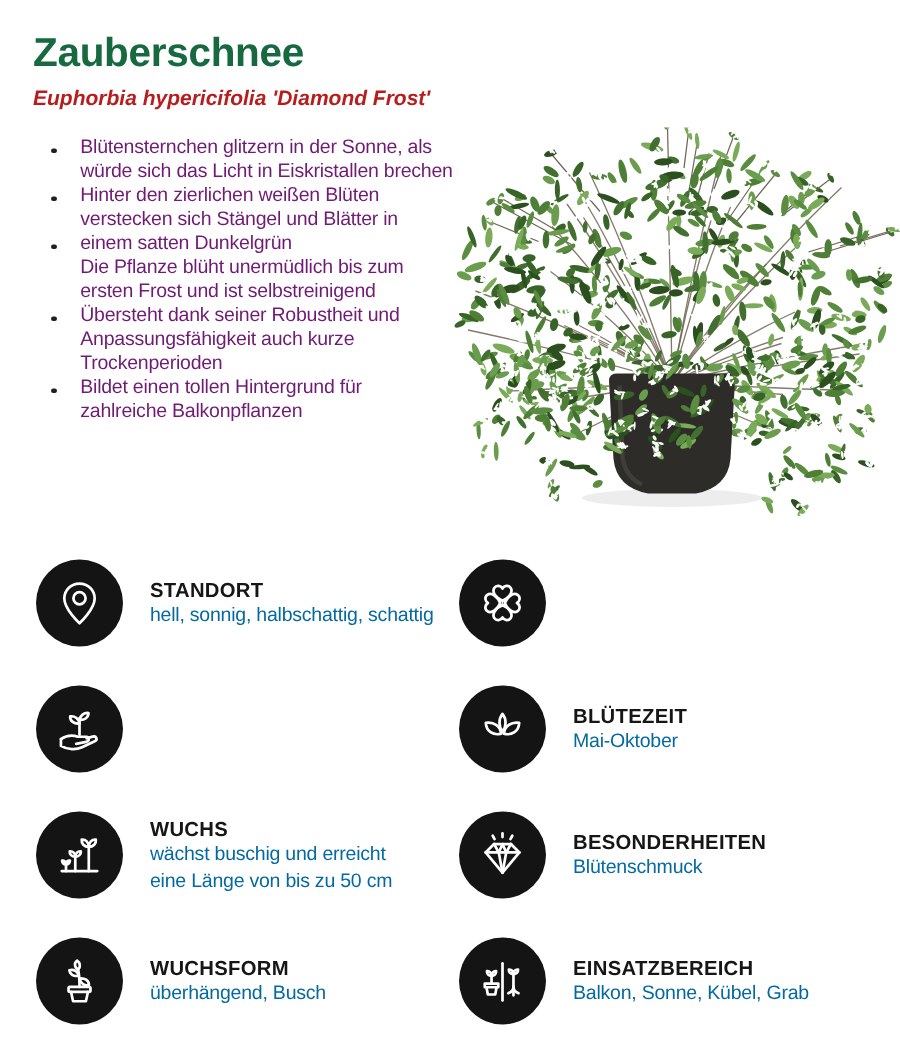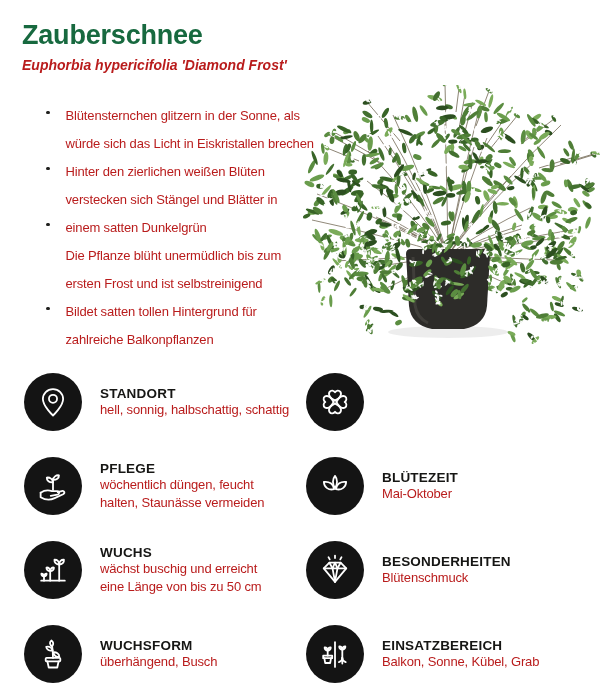--- a/index.html
+++ b/index.html
@@ -10,22 +10,22 @@
   .title{
     position:absolute;left:22px;top:20px;margin:0;
     font-size:27px;font-weight:700;letter-spacing:-0.2px;color:#17693f;
   }
   .subtitle{
     position:absolute;left:22px;top:57px;
     font-size:14px;font-style:italic;font-weight:700;color:#b91c1c;
   }
   .bullets{
     position:absolute;left:24px;top:86px;width:330px;
-    margin:16px;padding:0;list-style:none;
-    font-size:13px;line-height:28px;letter-spacing:-0.15px;color:#b91c1c;
+    margin:4px;padding:0;list-style:none;
+    font-size:13px;line-height:16px;letter-spacing:-0.15px;color:#701a75;
   }
   .bullets li{display:flex;margin:0;}
   .bdot{
     flex:0 0 auto;width:3.5px;height:3.5px;border-radius:50%;
     background:#1f1f1d;margin:8.5px 16px 0 6px;
   }
   .btext{white-space:pre;}
   .photo{
     position:absolute;left:293px;top:85px;width:307px;height:262px;
   }
@@ -36,21 +36,21 @@
     align-items:center;
   }
   .feature{display:flex;align-items:center;gap:18px;}
   .badge{
     flex:0 0 auto;width:58px;height:58px;border-radius:50%;background:#141414;
     display:flex;align-items:center;justify-content:center;
   }
   .badge svg{width:36px;height:36px;stroke:#ffffff;fill:none;
     stroke-width:1.6;stroke-linecap:round;stroke-linejoin:round;}
   .ftitle{font-size:13.5px;font-weight:700;letter-spacing:0.2px;color:#161614;}
-  .fdesc{font-size:13px;line-height:17.5px;letter-spacing:-0.15px;color:#b91c1c;white-space:pre;margin-top:0;}
+  .fdesc{font-size:13px;line-height:17.5px;letter-spacing:-0.15px;color:#0369a1;white-space:pre;margin-top:0;}
 </style>
 </head>
 <body>
 
 <div class="page">
 
   <h1 class="title">Zauberschnee</h1>
   <div class="subtitle">Euphorbia hypericifolia 'Diamond Frost'</div>
 
   <ul class="bullets">
@@ -65,21 +65,27 @@
 verstecken sich Stängel und Blätter in</span>
       </li>
     <li>
         <span class="bdot"></span>
         <span class="btext">einem satten Dunkelgrün
 Die Pflanze blüht unermüdlich bis zum
 ersten Frost und ist selbstreinigend</span>
       </li>
     <li>
         <span class="bdot"></span>
-        <span class="btext">Bildet satten tollen Hintergrund für
+        <span class="btext">Übersteht dank seiner Robustheit und
+Anpassungsfähigkeit auch kurze
+Trockenperioden</span>
+      </li>
+    <li>
+        <span class="bdot"></span>
+        <span class="btext">Bildet einen tollen Hintergrund für
 zahlreiche Balkonpflanzen</span>
       </li>
   </ul>
 
   <div class="photo">
     <svg viewBox="0 0 307 262" xmlns="http://www.w3.org/2000/svg">
         <ellipse cx="155" cy="247" rx="60" ry="6" fill="rgba(0,0,0,0.07)"></ellipse>
         <path d="M155 170 Q 154 98 152 39" stroke="#6e6450" stroke-width="0.9" fill="none" opacity="0.85"></path>
         <path d="M155 170 Q 203 173 262 175" stroke="#6e6450" stroke-width="0.9" fill="none" opacity="0.85"></path>
         <path d="M155 170 Q 128 101 94 44" stroke="#6e6450" stroke-width="0.9" fill="none" opacity="0.85"></path>
@@ -2114,25 +2120,20 @@
     <div class="feature">
       <div class="badge">
         <svg viewBox="0 0 32 32">
           <path d="M16 19.5 C16 15.5 16 13 16 9.5"></path>
           <path d="M16 12.8 C12.8 13.2 10.2 11.2 10.5 8.5 C13.3 8.1 15.7 10 16 12.8 Z"></path>
           <path d="M16 10.6 C19 10.9 21.5 9 21.3 6.5 C18.6 6.2 16.4 8 16 10.6 Z"></path>
           <path d="M5 22 C8 20 12 19.6 15 20.6 L20 20.6 C22 20.6 22 23.2 20 23.6 L14 24.8"></path>
           <path d="M5 22 L5 26 C9 28.4 14 28.5 17.5 26.8 L25 23.3 C27 22.3 26 19.9 23.8 20.5 L20.2 21.5"></path>
         </svg>
       </div>
-      <div class="ftext">
-        <div class="ftitle">PFLEGE</div>
-        <div class="fdesc">wöchentlich düngen, feucht
-halten, Staunässe vermeiden</div>
-      </div>
     </div>
 
     <div class="feature">
       <div class="badge">
         <svg viewBox="0 0 32 32">
           <path d="M16 7 C13.6 10 13.6 14.6 16 17.8 C18.4 14.6 18.4 10 16 7 Z"></path>
           <path d="M15.2 18.8 C10.4 20 6.3 17.3 6.1 12.4 C10.8 11.6 14.7 14.3 15.2 18.8 Z"></path>
           <path d="M16.8 18.8 C21.6 20 25.7 17.3 25.9 12.4 C21.2 11.6 17.3 14.3 16.8 18.8 Z"></path>
         </svg>
       </div>

